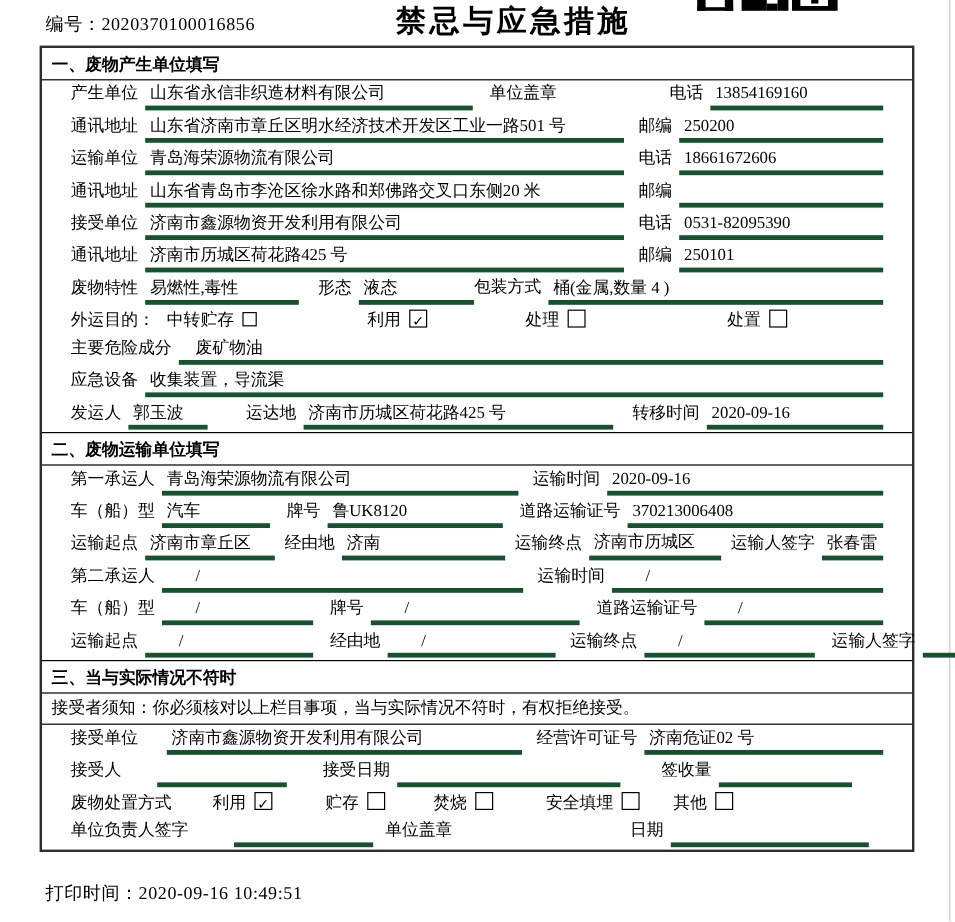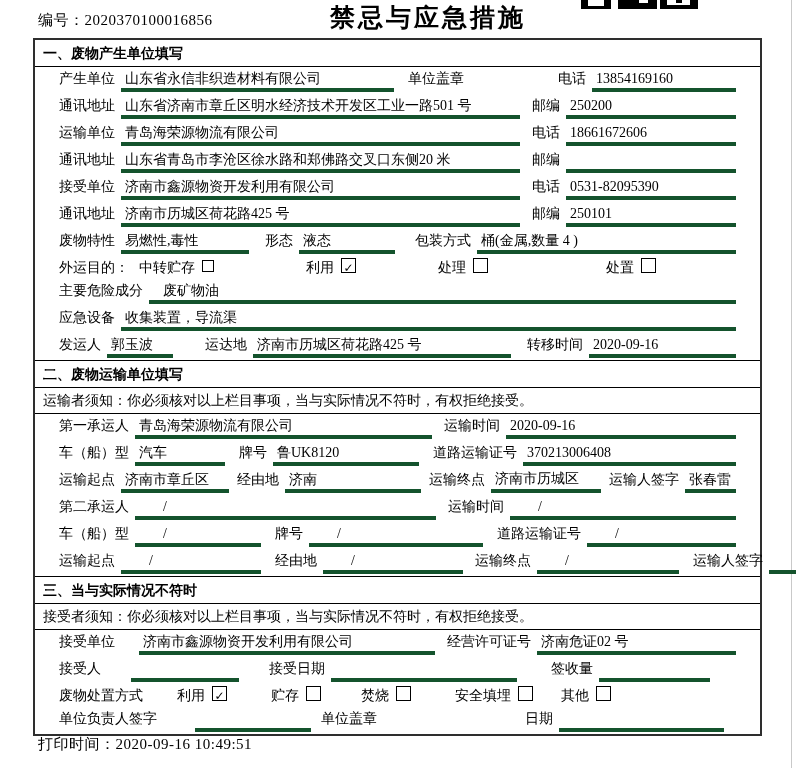--- a/index.html
+++ b/index.html
@@ -113,21 +113,21 @@
     <span class="lbl" style="margin-left:12px;">邮编</span>
     <span class="val" style="width:162px;">250101</span>
   </div>
 
 
   <div class="row">
     <span class="lbl">废物特性</span>
     <span class="val" style="width:120px;">易燃性,毒性</span>
     <span class="lbl" style="margin-left:16px;">形态</span>
     <span class="val" style="width:88px;">液态</span>
-    <span class="lbl" style="margin-left:20px;">包装方式</span>
+    <span class="lbl" style="margin-left:0;font-family:Liberation Mono, monospace;">包装方式</span>
     <span class="val fill">桶(金属,数量 4 )</span>
   </div>
 
   <div class="row">
     <span class="lbl">外运目的：</span>
     <span class="cbg" style="margin-left:4px;">
       <span>中转贮存</span>
       <span class="cb" style="width:10px;height:10px;line-height:10px;"></span>
     </span>
     <span class="cbg" style="margin-left:92px;">
@@ -158,21 +158,20 @@
   <div class="row">
     <span class="lbl">发运人</span>
     <span class="val" style="width:58px;">郭玉波</span>
     <span class="lbl" style="margin-left:32px;">运达地</span>
     <span class="val" style="width:250px;">济南市历城区荷花路425 号</span>
     <span class="lbl" style="margin-left:16px;">转移时间</span>
     <span class="val fill">2020-09-16</span>
   </div>
 
   <div class="sec">二、废物运输单位填写</div>
-  <div class="notice">运输者须知：你必须核对以上栏目事项，当与实际情况不符时，有权拒绝接受。</div>
 
   <div class="row">
     <span class="lbl">第一承运人</span>
     <span class="val fill">青岛海荣源物流有限公司</span>
     <span class="lbl" style="margin-left:12px;">运输时间</span>
     <span class="val" style="width:222px;">2020-09-16</span>
   </div>
 
   <div class="row">
     <span class="lbl">车（船）型</span>

